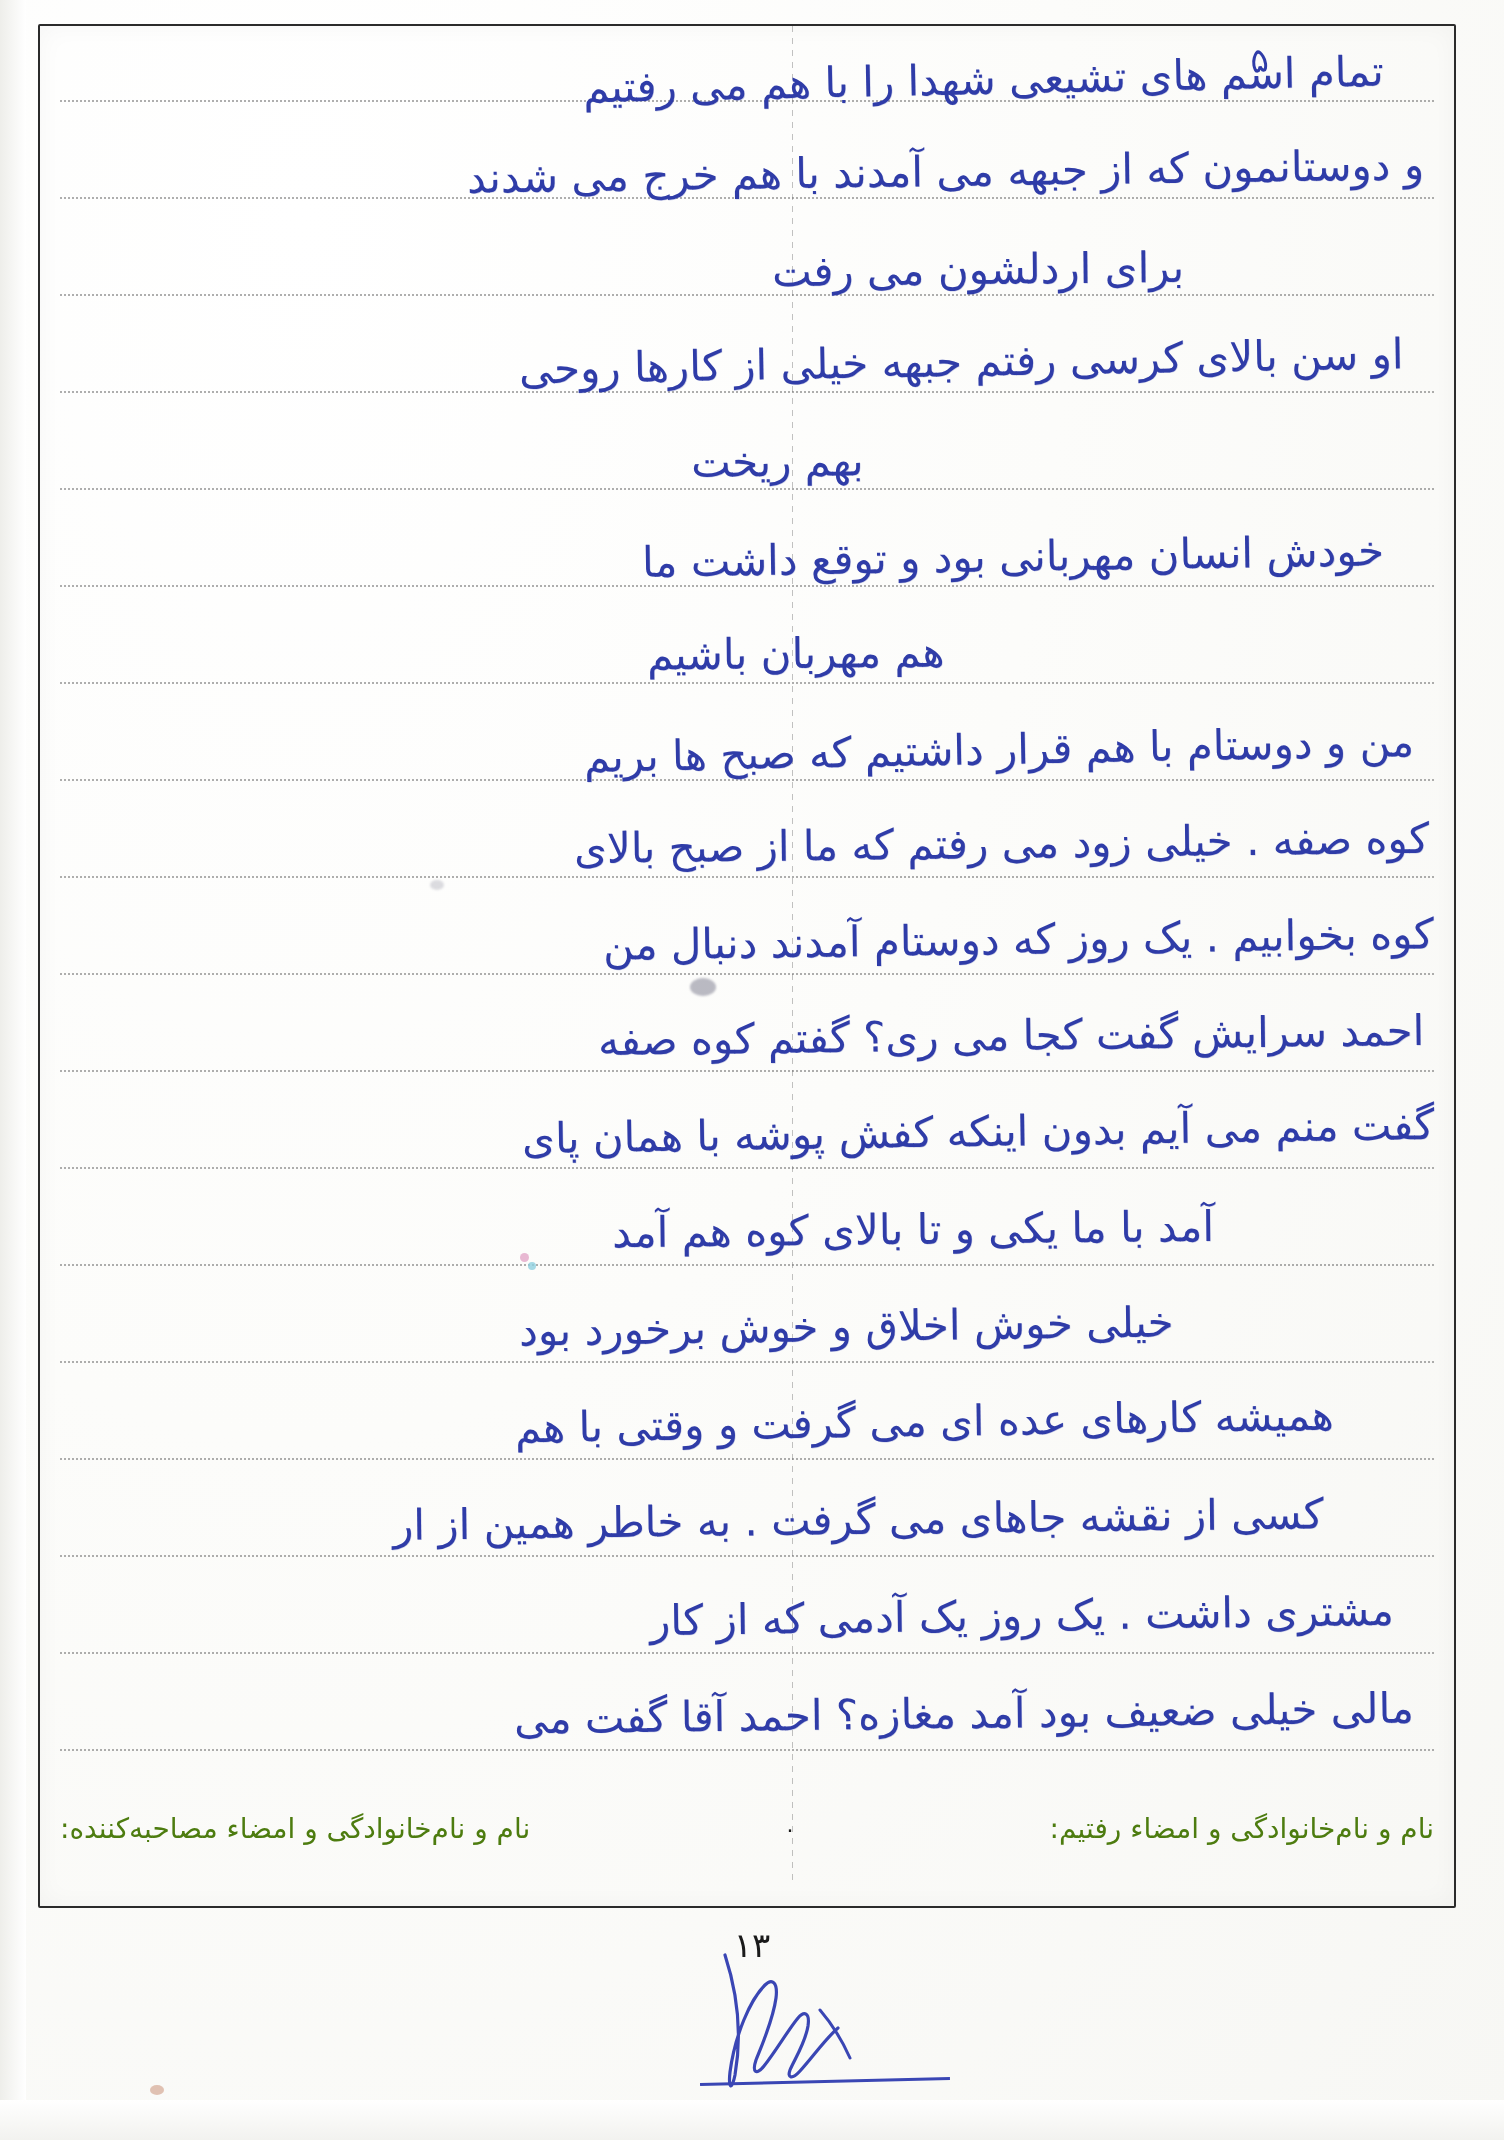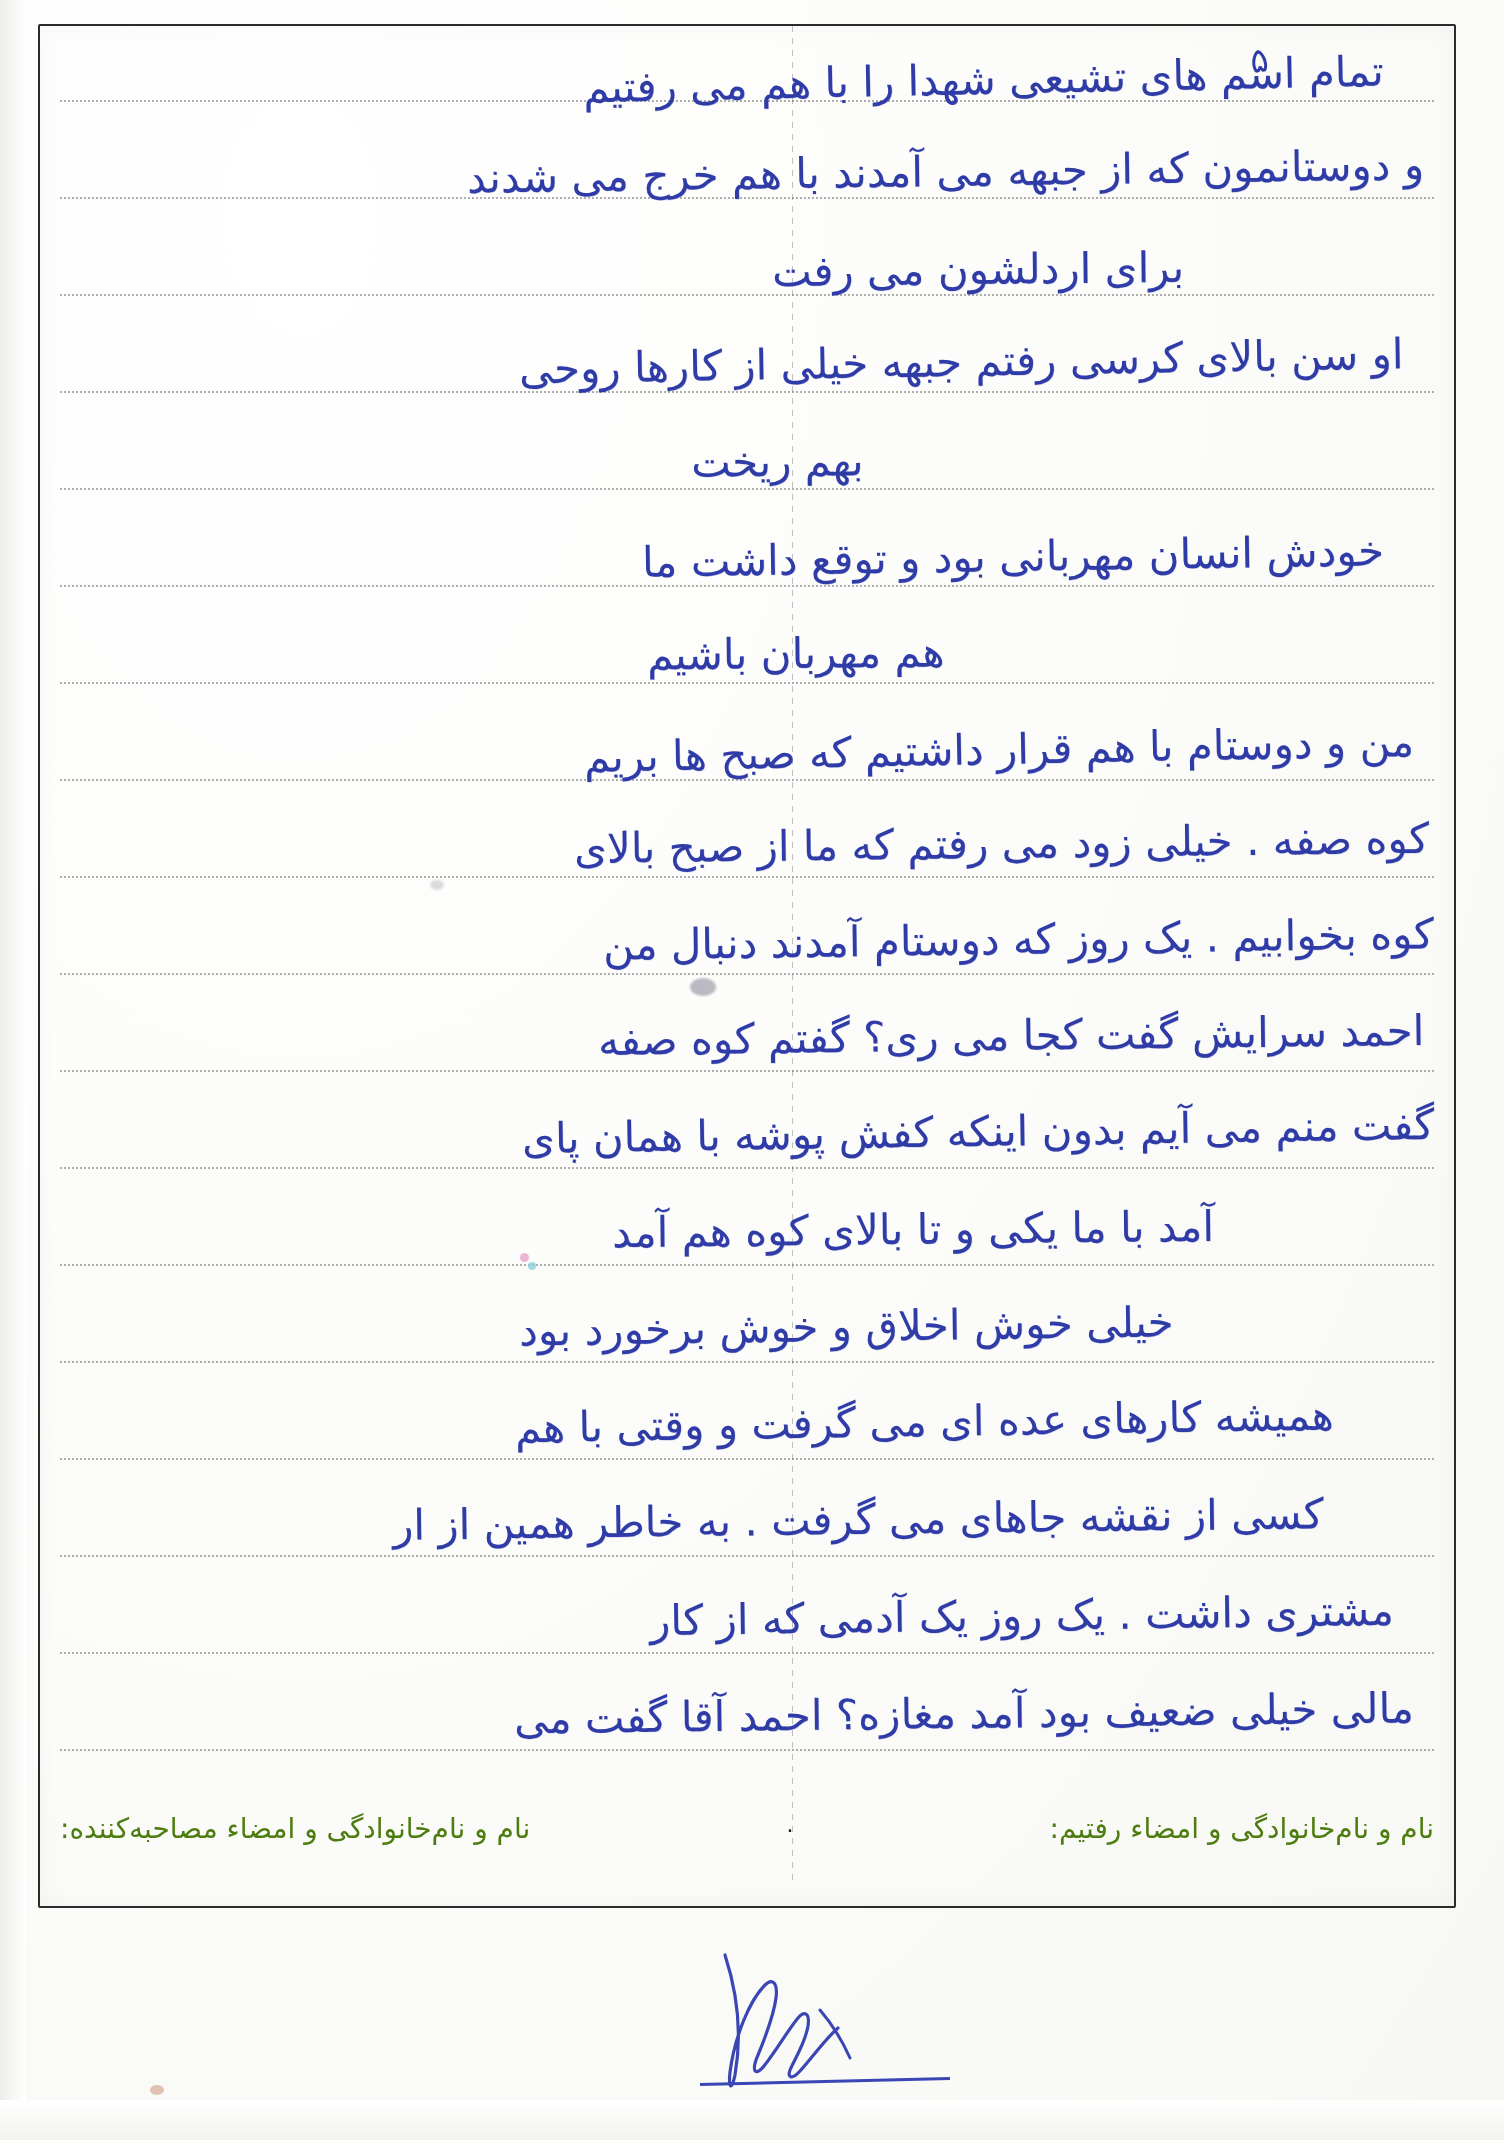--- a/index.html
+++ b/index.html
@@ -247,20 +247,21 @@
   <div class="speck" style="left:520px; top:1253px; width:9px; height:9px; background:#e2a6c8;"></div>
   <div class="speck" style="left:528px; top:1262px; width:8px; height:8px; background:#8fd0e0;"></div>
   <div class="speck" style="left:150px; top:2085px; width:14px; height:10px; background:#d9b3a0;"></div>
 
   <div class="footer-row">
     <div class="footer-label">نام و نام‌خانوادگی و امضاء مصاحبه‌کننده:</div>
     <div class="footer-dot">.</div>
     <div class="footer-label">نام و نام‌خانوادگی و امضاء رفتیم:</div>
   </div>
 
+  <div class="page-number">۱۳</div>
 
   <div class="signature">
     <svg width="300" height="180" viewBox="0 0 300 180">
       <path d="M35,15 C48,55 52,95 45,135 C42,150 38,150 40,132 C45,95 60,60 75,45 C82,38 88,42 86,58 C83,80 72,105 66,120 C62,132 66,136 74,126 C86,111 98,90 108,78 C114,71 120,72 118,86 C115,104 104,120 100,130 C97,138 102,140 110,131 C122,118 136,98 148,88" fill="none" stroke="#3a46b4" stroke-width="3.2" stroke-linecap="round"></path>
       <path d="M130,70 C142,84 152,100 160,118" fill="none" stroke="#3a46b4" stroke-width="3" stroke-linecap="round"></path>
     </svg>
     <div class="sig-line"></div>
   </div>
 </div>
 

